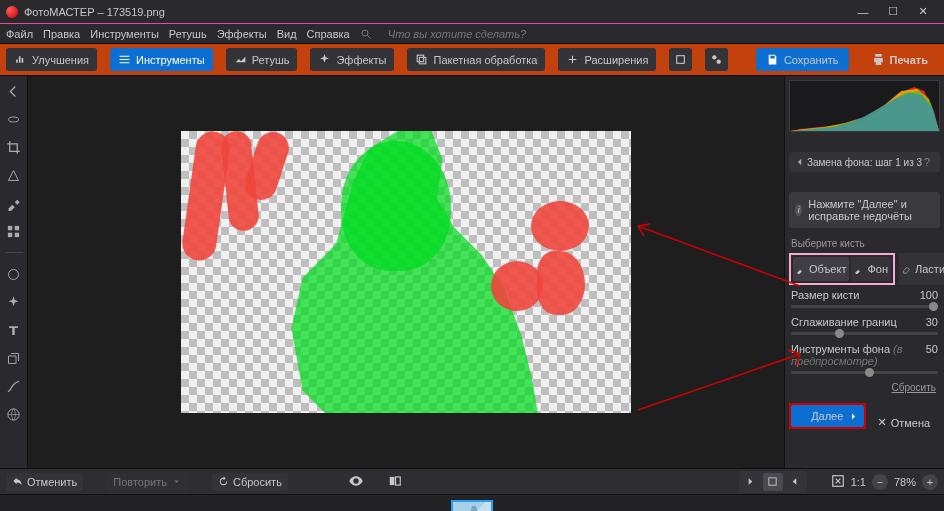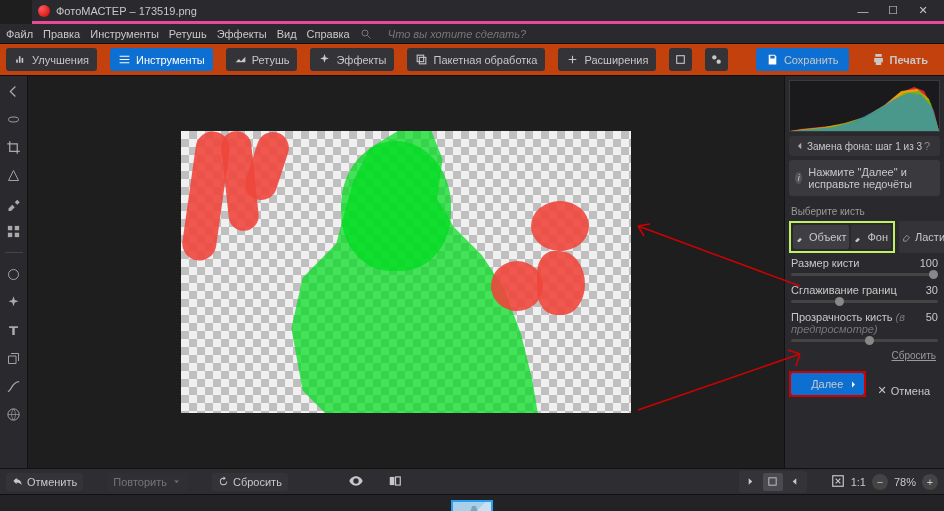--- a/index.html
+++ b/index.html
@@ -1,17 +1,17 @@
 <!DOCTYPE html>
 <html><head>
 <meta charset="utf-8">
 <style>
 * { margin: 0; padding: 0; box-sizing: border-box; font-family: "Segoe UI", Tahoma, sans-serif; font-size: 11px; color: #c8c8c8; user-select: none; }
 body { background: #1e1e1e; width: 944px; height: 511px; overflow: hidden; position: relative; }
-.titlebar { height: 24px; background: #2a2a2e; display: flex; align-items: center; padding: 0 6px; border-bottom: 3px solid #ec4899; margin-left: 32px; }
+.titlebar { height: 24px; background: #2a2a2e; display: flex; align-items: center; padding: 0 6px; border-bottom: 1px solid #ec4899; }
 .titlebar .logo { width: 12px; height: 12px; border-radius: 50%; background: radial-gradient(circle at 30% 30%, #ff5c5c, #c00); margin-right: 6px; }
 .titlebar .title { flex: 1; font-size: 11px; }
 .winbtn { width: 30px; text-align: center; cursor: pointer; }
 .menubar { height: 20px; background: #2a2a2e; display: flex; align-items: center; padding: 0 6px; gap: 10px; font-size: 11px; border-bottom: 1px solid #111; }
 .menubar span { cursor: pointer; }
 .menubar .search { color: #777; margin-left: 6px; font-style: italic; }
 .toolbar { height: 32px; background: #c2410c; display: flex; align-items: center; padding: 0 6px; gap: 13px; border-bottom: 1px solid #111; }
 .tbtn { display: flex; align-items: center; gap: 5px; padding: 5px 8px; border-radius: 3px; cursor: pointer; background: #333338; }
 .tbtn.active { background: #0d6fd1; color: #fff; }
 .tbtn.active span, .tbtn.active svg { color: #fff; }
@@ -34,31 +34,31 @@
 .redblob { position: absolute; background: rgba(240,70,60,.9); }
 .r1 { left: 8px; top: 0; width: 34px; height: 130px; border-radius: 20px; transform: rotate(8deg); }
 .r2 { left: 44px; top: 0; width: 30px; height: 100px; border-radius: 18px; transform: rotate(-6deg); }
 .r3 { left: 70px; top: 0; width: 32px; height: 70px; border-radius: 18px; transform: rotate(18deg); }
 .r4 { left: 310px; top: 130px; width: 52px; height: 50px; border-radius: 50%; }
 .r5 { left: 356px; top: 120px; width: 48px; height: 64px; border-radius: 40% 60% 55% 45%; }
 .r6 { left: 350px; top: 70px; width: 58px; height: 50px; border-radius: 50%; }
 .arrow { position: absolute; stroke: #d10000; stroke-width: 1.5; fill: none; }
 .rightpanel { width: 160px; background: #2a2a2e; border-left: 1px solid #111; display: flex; flex-direction: column; }
 .histo { height: 52px; margin: 4px; border: 1px solid #3a3a3e; background: #1a1a1c; position: relative; overflow: hidden; }
-.stephead { display: flex; align-items: center; justify-content: space-between; padding: 4px 6px; background: #333338; margin: 0 4px; border-radius: 3px; }
+.stephead { display: flex; align-items: center; justify-content: space-between; padding: 4px 6px; background: #333338; margin: 16px 4px; border-radius: 3px; }
 .stephead svg { width: 10px; height: 10px; fill: #aaa; }
 .stephead .label { flex: 1; text-align: center; font-size: 10px; }
 .hint { margin: 4px; padding: 6px; background: #3a3a3e; border-radius: 3px; display: flex; align-items: center; gap: 6px; font-size: 10px; color: #aaa; }
 .hint .i { width: 12px; height: 12px; border-radius: 50%; background: #555; display: flex; align-items: center; justify-content: center; font-size: 9px; font-style: italic; }
 .section-label { font-size: 10px; padding: 6px 6px 4px; color: #9a9a9a; }
 .brushrow { display: flex; gap: 2px; padding: 0 4px; }
 .brushbtn { flex: 1; background: #333338; padding: 5px 2px; display: flex; align-items: center; justify-content: center; gap: 3px; cursor: pointer; font-size: 10px; border-radius: 2px; border: 1px solid transparent; }
 .brushbtn.active { background: #3e3e44; }
 .brushbtn svg { width: 10px; height: 10px; fill: #c8c8c8; }
-.redframe1 { border: 2px solid #bef264; }
+.redframe1 { border: 2px solid #f9a8d4; }
 .sliderrow { padding: 4px 6px; }
 .sliderrow .lab { display: flex; justify-content: space-between; font-size: 10px; color: #9a9a9a; }
 .sliderrow .lab em { font-style: italic; color: #777; }
 .sliderrow .track { height: 3px; background: #444; margin-top: 4px; border-radius: 2px; position: relative; }
 .sliderrow .thumb { position: absolute; top: -3px; width: 9px; height: 9px; background: #888; border-radius: 50%; }
 .resetlink { text-align: right; padding: 4px 8px; font-size: 10px; color: #9a9a9a; text-decoration: underline; cursor: pointer; }
 .actionrow { display: flex; gap: 2px; padding: 0 4px; margin-top: 6px; align-items: flex-end; }
 .nextbtn { flex: 1; background: #0d6fd1; color: #fff; padding: 5px; display: flex; align-items: center; justify-content: center; gap: 6px; cursor: pointer; border-radius: 2px; position: relative; }
 .nextbtn svg { width: 9px; height: 9px; fill: #fff; position: absolute; right: 6px; }
 .cancelwrap { flex: 1; display: flex; align-items: center; justify-content: center; gap: 4px; cursor: pointer; }
@@ -315,21 +315,21 @@
       <div class="lab">
           <span>Сглаживание границ</span>
           <span>30</span>
         </div>
       <div class="track">
           <div class="thumb" style="left:30%"></div>
         </div>
     </div>
     <div class="sliderrow">
       <div class="lab">
-          <span><span>Прозрачность кисть</span> <em>(в предпросмотре)</em></span>
+          <span><span>Инструменты фона</span> <em>(в предпросмотре)</em></span>
           <span>50</span>
         </div>
       <div class="track">
           <div class="thumb" style="left:50%"></div>
         </div>
     </div>
     <div class="resetlink">Сбросить</div>
 
     <div class="actionrow">
       <div class="redframe2" style="flex:1;display:flex">

